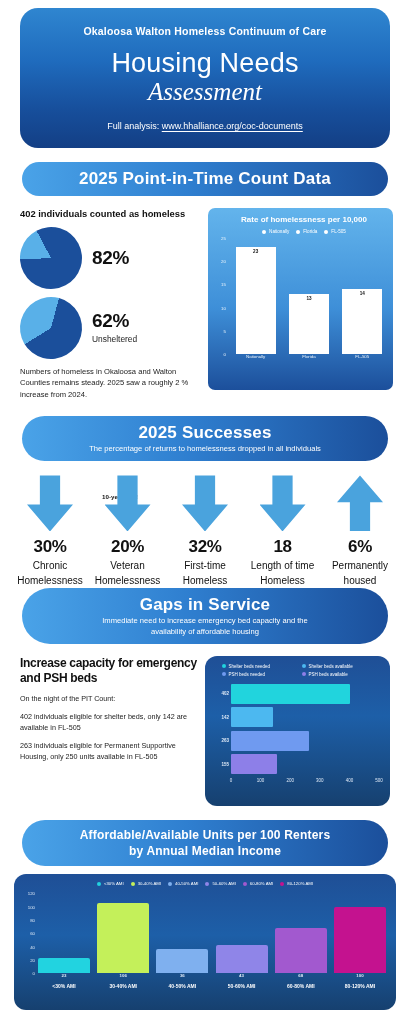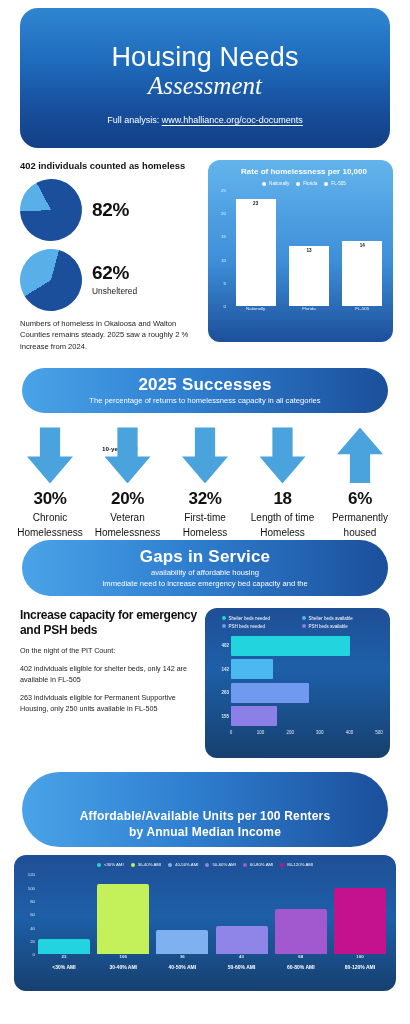--- a/index.html
+++ b/index.html
@@ -52,21 +52,21 @@
   .stat-row { display:flex; align-items:center; gap: 10px; margin-top: 8px; }
   .pie { width: 62px; height: 62px; border-radius: 50%; flex:none; }
   .pie82 { background: conic-gradient(#1b4f9b 0turn 0.82turn, #59b0e8 0.82turn 1turn); transform: rotate(-28deg); }
   .pie62 { background: conic-gradient(#1b4f9b 0turn 0.62turn, #59b0e8 0.62turn 1turn); transform: rotate(15deg); }
   .stat-pct { font-size: 19px; font-weight: 800; color:#111; letter-spacing:-.3px; }
   .stat-desc { font-size: 8.4px; color:#222; line-height: 1.45; margin-top: 1px; }
   .note { font-size: 7.6px; color:#222; margin-top: 7px; line-height:1.5; }
 
   
   .card-bar {
-    width: 185px; height: 182px; border-radius: 12px;
+    width: 185px; height: 182px; border-radius: 7px;
     background: linear-gradient(180deg,#63b4ec 0%, #3e8fd8 55%, #1c4f9b 100%);
     padding: 7px 0 4px 7px; color:#fff; flex:none;
   }
   .card-bar-title { font-size: 8px; font-weight:bold; text-align:center; }
   .legend-row { display:flex; justify-content:center; gap:7px; margin-top:5px; flex-wrap:wrap; }
   .legend-item { display:flex; align-items:center; gap:3px; font-size:4.6px; }
   .dot { width:4px; height:4px; border-radius:50%; background:#fff; flex:none; }
   .vbar-plot { position:relative; height: 128px; margin-top: 4px; margin-left: 14px; margin-right: 4px; }
   .yaxis { position:absolute; left:-14px; top:0; bottom:12px; width:13px; }
   .ytick { position:absolute; right:2px; font-size:4.4px; transform: translateY(-50%); color:#eaf3fb; }
@@ -128,27 +128,31 @@
   .ami-xcol { width:52px; text-align:center; }
   .ami-val { font-size:4.4px; color:#dfeaf7; font-weight:bold; }
   .ami-cat { font-size:5px; color:#ffffff; font-weight:bold; margin-top:5px; }
 </style>
 </head>
 <body>
 
 <div class="page">
 
   <div class="hero">
+    <div class="hero-eyebrow">Okaloosa Walton Homeless Continuum of Care</div>
     <div class="hero-title">Housing Needs</div>
     <div class="hero-title-italic">Assessment</div>
     <div class="hero-link">
       <span>Full analysis: </span><u>www.hhalliance.org/coc-documents</u>
     </div>
   </div>
 
+  <div class="pill" style="margin-top:14px;">
+    <div class="pill-title">2025 Point-in-Time Count Data</div>
+  </div>
 
   <div class="pit">
     <div class="pit-left">
       <div class="pit-head">402 individuals counted as homeless</div>
 
       <div class="stat-row">
         <div class="pie pie82"></div>
         <div>
           <div class="stat-pct">82%</div>
         </div>
@@ -212,21 +216,21 @@
             <div class="xtick">Nationally</div>
             <div class="xtick">Florida</div>
             <div class="xtick">FL-505</div>
           </div>
       </div>
     </div>
   </div>
 
   <div class="pill" style="margin-top:16px;">
     <div class="pill-title">2025 Successes</div>
-    <div class="pill-sub">The percentage of returns to homelessness capacity in all categories</div>
+    <div class="pill-sub">The percentage of returns to homelessness dropped in all individuals</div>
   </div>
 
   <div class="arrows" id="arrows-row">
     <div class="tenyear">10-year low!</div>
   <div class="arrow-col">
         <div class="arrow arrow-down"></div>
         <div class="arrow-num">30%</div>
         <div class="arrow-cap">
           <div>Chronic</div>
           <div>Homelessness</div>
@@ -262,22 +266,22 @@
         <div class="arrow-cap">
           <div>Permanently</div>
           <div>housed</div>
         </div>
       </div>
     </div>
 
   <div class="pill" style="">
     <div class="pill-title">Gaps in Service</div>
     <div class="pill-sub">
+      <div>Immediate need to increase emergency bed capacity and the</div>
       <div>availability of affordable housing</div>
-      <div>Immediate need to increase emergency bed capacity and the</div>
     </div>
   </div>
 
   <div class="gaps">
     <div class="gaps-left">
       <div class="gaps-title">Increase capacity for emergency and PSH beds</div>
       <div class="gaps-p">On the night of the PIT Count:</div>
       <div class="gaps-p tight">402 individuals eligible for shelter beds, only 142 are available in FL-505</div>
       <div class="gaps-p tight">263 individuals eligible for Permanent Supportive Housing, only 250 units available in FL-505</div>
     </div>
@@ -326,21 +330,21 @@
             <div class="hxtick" style="left: 59.2px;">200</div>
             <div class="hxtick" style="left: 88.8px;">300</div>
             <div class="hxtick" style="left: 118.4px;">400</div>
             <div class="hxtick" style="left: 148px;">500</div>
           </div>
       </div>
     </div>
   </div>
 
   <div class="pill ami-banner">
-    <div class="pill-title" style="font-size:12px;line-height:1.35;margin-top:29px;">
+    <div class="pill-title" style="font-size:12px;line-height:1.35;">
       <div>Affordable/Available Units per 100 Renters</div>
       <div>by Annual Median Income</div>
     </div>
   </div>
 
   <div class="card-ami">
     <div class="ami-legend" id="ami-legend">
         <div class="legend-item">
           <span class="dot" style="background: rgb(34, 211, 224);"></span>
           <span>&lt;30% AMI</span>

